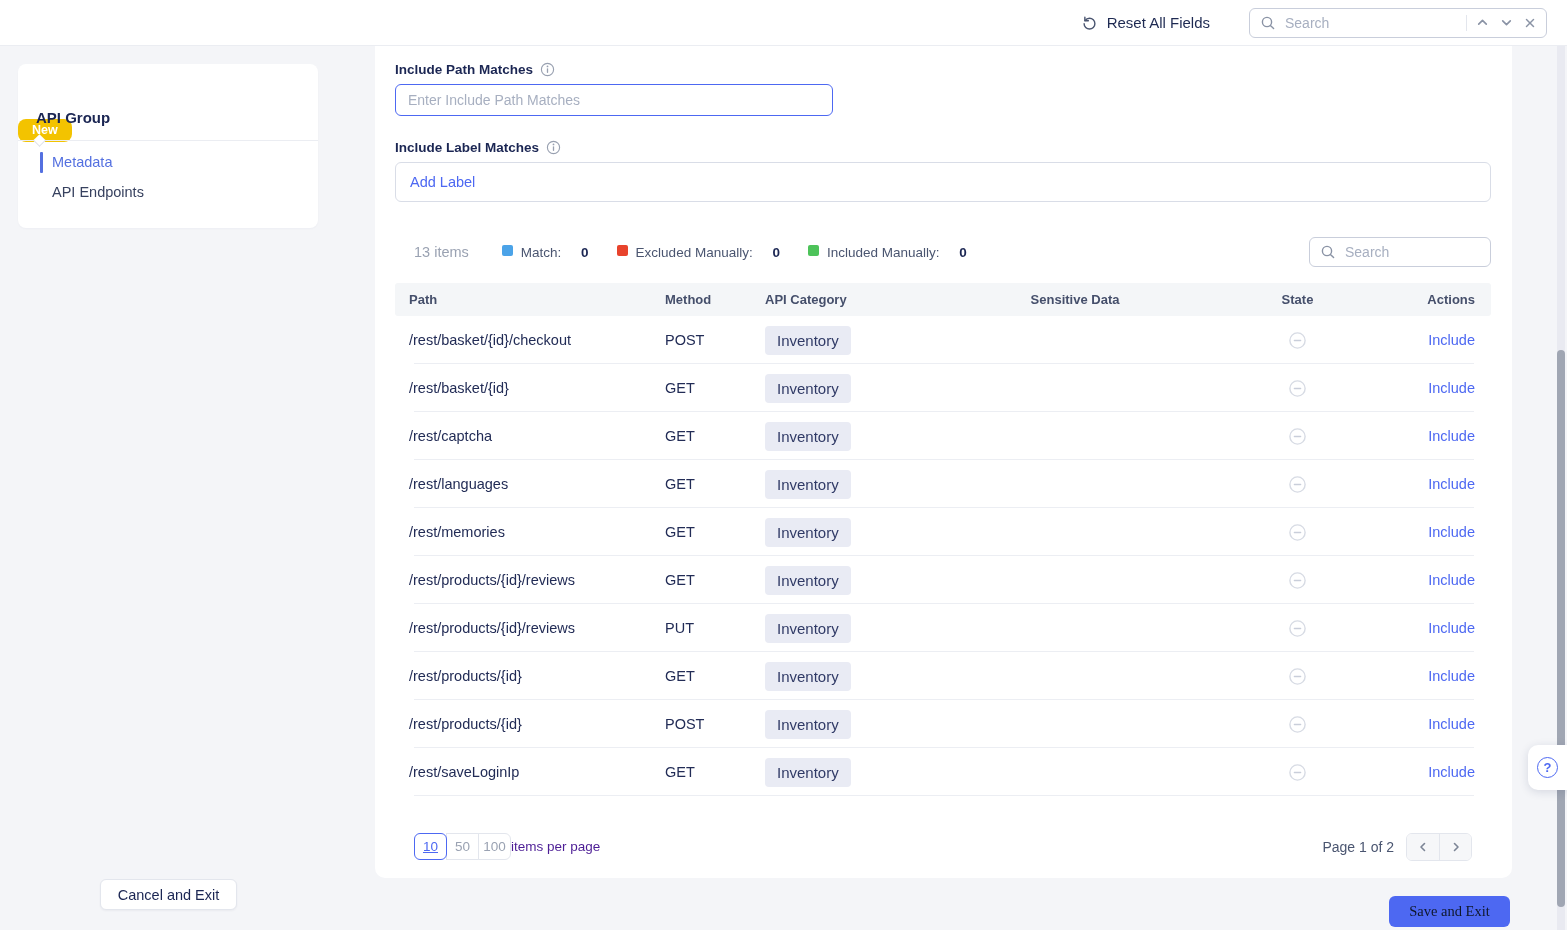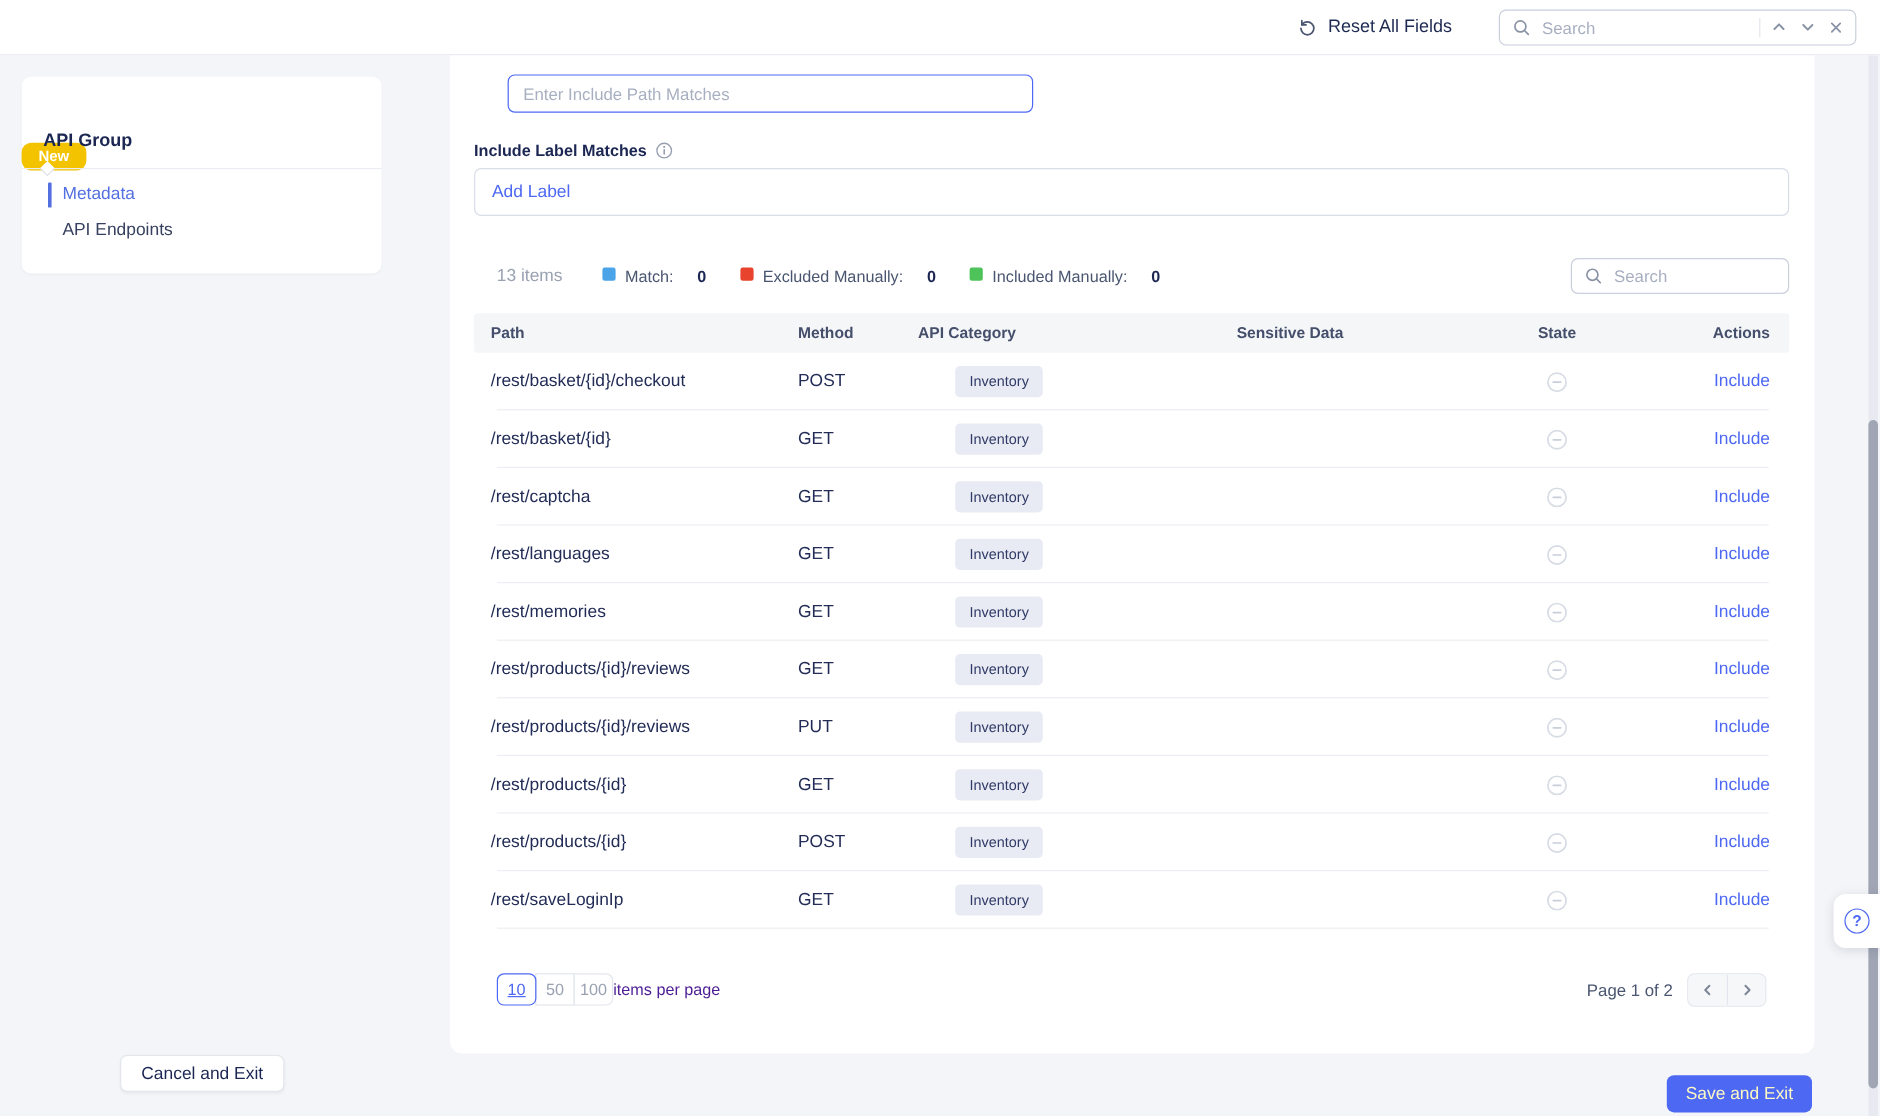--- a/index.html
+++ b/index.html
@@ -30,21 +30,21 @@
   .side-item{position:absolute;left:34px;height:21px;line-height:21px;font-size:14.5px;color:#37415F;cursor:pointer;}
   .side-item.active{color:#5470E0;}
   .active-bar{position:absolute;left:22px;top:88px;width:3px;height:21px;background:#5470E0;border-radius:1px;}
   
   .panel{position:absolute;left:375px;top:46px;width:1137px;height:832px;background:#fff;
     border-radius:0 0 10px 10px;box-sizing:border-box;padding:16px 21px 0 20px;}
   .flabel-row{display:flex;align-items:center;gap:7px;height:15px;margin-bottom:7px;}
   .flabel{font-weight:700;font-size:13.5px;color:#1B2653;}
   .flabel-row.second{margin-top:24px;}
   .path-input{display:block;width:438px;height:32px;border:1.5px solid #4D68F2;border-radius:6px;
-    padding:0 12px;font-size:14px;box-sizing:border-box;outline:none;color:#222C56;font-family:inherit;margin-left:28px;}
+    padding:0 12px;font-size:14px;box-sizing:border-box;outline:none;color:#222C56;font-family:inherit;}
   .addlabel-box{margin-top:7px;height:40px;border:1px solid #D9DDE7;border-radius:6px;display:flex;
     align-items:center;padding:0 14px;box-sizing:border-box;}
   .addlabel{color:#4D68F2;font-size:14.5px;cursor:pointer;}
   
   .summary-row{margin-top:35px;display:flex;align-items:center;height:30px;}
   .items-count{margin-left:19px;color:#9AA2B2;font-size:14.5px;}
   .legend{display:flex;align-items:center;gap:28px;margin-left:33px;}
   .legend-item{display:flex;align-items:flex-start;gap:8px;font-size:13.5px;color:#4A5570;}
   .swatch{width:11px;height:11px;border-radius:2px;background:#ccc;}
   .legend-item b{color:#1B2653;}
@@ -53,21 +53,21 @@
   .table-search input{border:none;outline:none;width:100%;min-width:0;font-size:14px;font-family:inherit;color:#222C56;}
   
   .thead,.trow{display:grid;grid-template-columns:270px 100px 145px 330px 115px 136px;align-items:center;}
   .thead{margin-top:16px;height:33px;background:#F4F6F8;font-size:13px;font-weight:700;color:#454F6B;border-radius:3px;}
   .c-path{padding-left:14px;}
   .c-sens,.c-state{text-align:center;}
   .c-actions{text-align:right;padding-right:16px;}
   .trow{height:48px;position:relative;font-size:14.5px;color:#222C56;}
   .trow::after{content:"";position:absolute;left:19px;right:17px;bottom:0;height:1px;background:#ECEEF3;}
   .td-path{padding-left:14px;}
-  .chip{display:inline-block;background:#E9EBF4;color:#303A66;font-size:12px;padding:6px 12px;border-radius:4px;margin-left:31px;}
+  .chip{display:inline-block;background:#E9EBF4;color:#303A66;font-size:15px;padding:6px 12px;border-radius:4px;}
   .state-cell{text-align:center;}
   .state-icon{display:inline-flex;vertical-align:middle;}
   .action-cell{text-align:right;padding-right:16px;}
   .include-link{color:#4D68F2;cursor:pointer;}
   
   .pager-row{margin-top:37px;display:flex;align-items:center;padding:0 19px;height:27px;}
   .sizes{display:flex;}
   .size-btn{width:33px;height:27px;display:flex;align-items:center;justify-content:center;font-size:13.5px;
     background:#fff;border:1px solid #E3E6ED;color:#9AA2B2;cursor:pointer;box-sizing:border-box;font-family:inherit;padding:0;}
   .size-btn + .size-btn{margin-left:-1px;}
@@ -76,21 +76,21 @@
   .ipp{color:#4c1d95;font-size:13.5px;}
   .pager-right{margin-left:auto;display:flex;align-items:center;gap:12px;}
   .page-label{color:#4A5570;font-size:14px;}
   .nav{display:flex;border:1px solid #E3E6ED;border-radius:6px;overflow:hidden;}
   .nav-btn{width:32px;height:26px;background:#F6F7F9;display:flex;align-items:center;justify-content:center;border:none;cursor:pointer;padding:0;}
   .nav-btn + .nav-btn{border-left:1px solid #E3E6ED;}
   
   .cancel-btn{position:absolute;left:100px;top:879px;width:137px;height:31px;background:#fff;border:1px solid #E3E6ED;
     border-radius:6px;font-size:14.5px;color:#1B2653;cursor:pointer;font-family:inherit;box-shadow:0 1px 2px rgba(30,42,82,.05);}
   .save-btn{position:absolute;left:1389px;top:896px;width:121px;height:31px;background:#4D68F2;border:none;
-    border-radius:6px;color:#fef9c3;font-size:14.5px;cursor:pointer;font-family:Liberation Sans, sans-serif;}
+    border-radius:6px;color:#0f172a;font-size:14.5px;cursor:pointer;font-family:Liberation Serif, serif;}
   
   .help-card{position:absolute;left:1528px;top:745px;width:48px;height:45px;background:#fff;border-radius:10px;
     box-shadow:0 2px 10px rgba(30,42,82,.14);z-index:7;display:flex;align-items:center;padding-left:9px;box-sizing:border-box;cursor:pointer;}
   .help-icon{width:21px;height:21px;border:1.5px solid #4D68F2;border-radius:50%;color:#4D68F2;font-size:13px;
     font-weight:700;display:flex;align-items:center;justify-content:center;box-sizing:border-box;}
   .scroll-track{position:absolute;right:2px;top:46px;width:8px;height:884px;background:#E9EAF1;z-index:4;}
   .scroll-thumb{position:absolute;right:2px;top:350px;width:8px;height:557px;background:#A0A6B3;border-radius:4px;z-index:5;}
 </style>
 </head>
 <body>
@@ -139,20 +139,30 @@
   <div class="side-div">
       <span class="notch"></span>
     </div>
   <span class="active-bar"></span>
   <div class="side-item active" style="top:88px;">Metadata</div>
   <div class="side-item" style="top:118px;">API Endpoints</div>
 </aside>
 
 <main class="panel">
 
+  <div class="flabel-row">
+    <span class="flabel">Include Path Matches</span>
+    <span class="state-icon">
+      <svg width="15" height="15" viewBox="0 0 16 16">
+          <circle cx="8" cy="8" r="6.5" fill="none" stroke="#98A0B0" stroke-width="1.2"></circle>
+          <line x1="8" y1="7.3" x2="8" y2="11" stroke="#98A0B0" stroke-width="1.4" stroke-linecap="round"></line>
+          <circle cx="8" cy="4.7" r="0.95" fill="#98A0B0"></circle>
+        </svg>
+    </span>
+  </div>
   <input class="path-input" placeholder="Enter Include Path Matches" style="">
 
   <div class="flabel-row second">
     <span class="flabel">Include Label Matches</span>
     <span class="state-icon">
       <svg width="15" height="15" viewBox="0 0 16 16">
           <circle cx="8" cy="8" r="6.5" fill="none" stroke="#98A0B0" stroke-width="1.2"></circle>
           <line x1="8" y1="7.3" x2="8" y2="11" stroke="#98A0B0" stroke-width="1.4" stroke-linecap="round"></line>
           <circle cx="8" cy="4.7" r="0.95" fill="#98A0B0"></circle>
         </svg>

